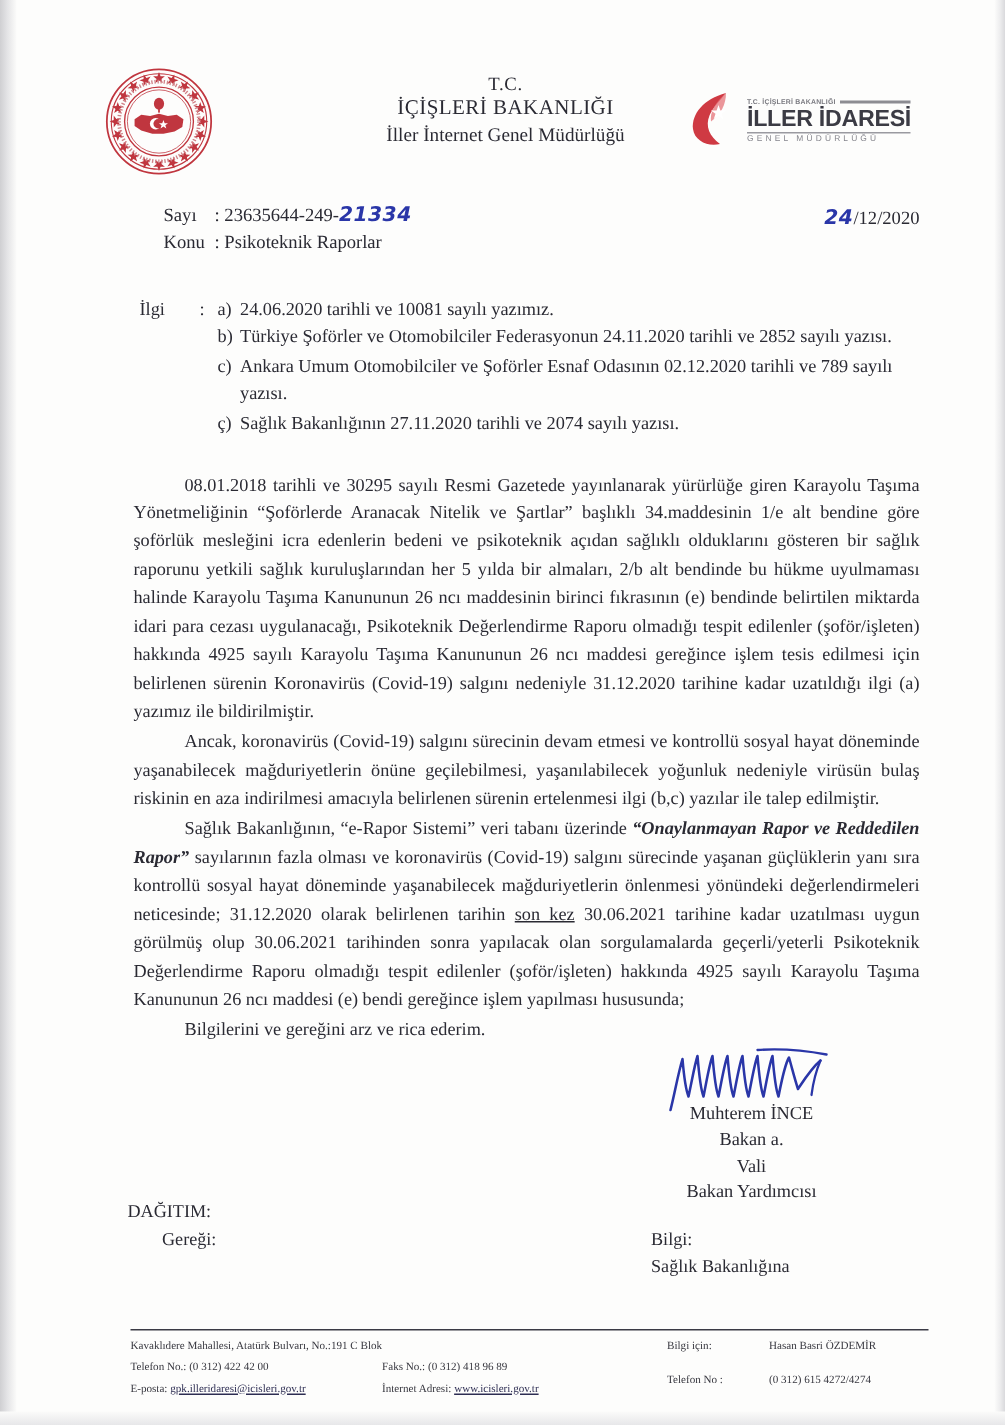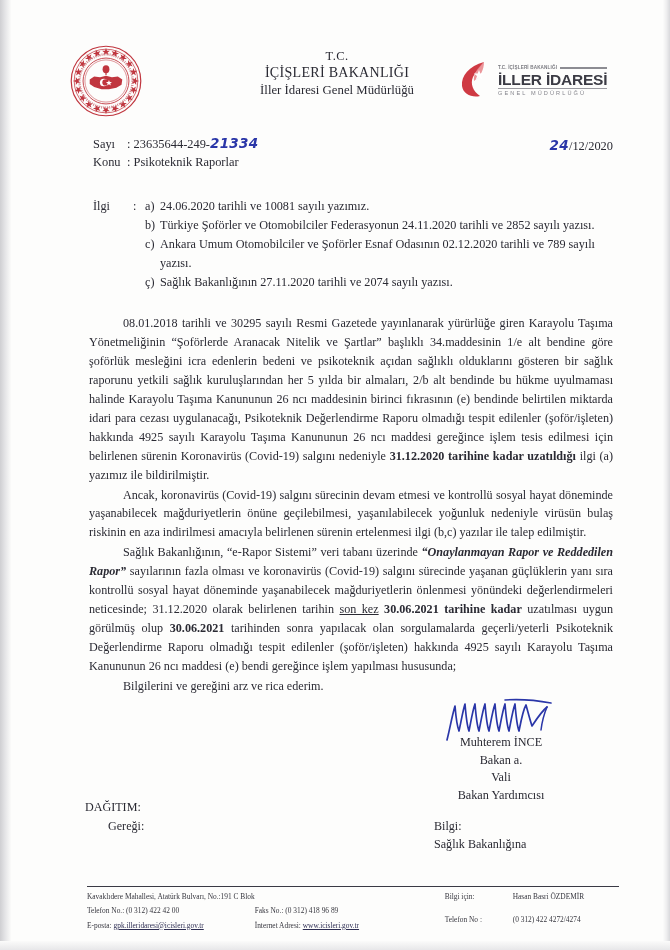--- a/index.html
+++ b/index.html
@@ -90,21 +90,21 @@
   }
 
   
   .meta {
     position: relative;
     margin: 42px 0 0 0;
     padding: 0 52px 0 82px;
     font-size: 12.4px;
     line-height: 1.42;
   }
-  .meta-row { white-space: nowrap; }
+  .meta-row { white-space: nowrap; margin-left: 16px; }
   .meta-label { display: inline-block; width: 34px; }
   .hand {
     font-family: "DejaVu Sans", sans-serif;
     color: #2a36a8;
     font-style: italic;
     font-weight: bold;
     font-size: 13.5px;
     letter-spacing: .3px;
   }
   .meta-date {
@@ -139,21 +139,21 @@
     margin: 22px 0 0 0;
     padding: 0 50px 0 78px;
     font-size: 12.15px;
     line-height: 1.56;
     text-align: justify;
   }
   .body p {
     margin: 0 0 1px 0;
     text-indent: 34px;
   }
-  .body b { font-weight: bold; }
+  .body b { font-weight: normal; }
   .body .bi { font-weight: bold; font-style: italic; }
   .body .bu { font-weight: normal; text-decoration: underline; }
 
   
   .signature {
     position: relative;
     margin-top: 6px;
     height: 92px;
   }
   .sig-scribble {
@@ -265,21 +265,21 @@
 
           <circle cx="47" cy="52" r="5.2" fill="#ffffff"></circle>
           <circle cx="49.2" cy="52" r="4.2" fill="#c0363f"></circle>
           <polygon points="54,48.6 55.1,51.5 58.1,51.5 55.7,53.3 56.6,56.2 54,54.4 51.4,56.2 52.3,53.3 49.9,51.5 52.9,51.5" fill="#ffffff"></polygon>
         </svg>
       </div>
 
       <div class="header-title">
         <div class="l1">T.C.</div>
         <div class="l2">İÇİŞLERİ BAKANLIĞI</div>
-        <div class="l3">İller İdaresi Genel Müdürlüğü</div>
+        <div class="l3">İller İnternet Genel Müdürlüğü</div>
       </div>
 
       <div class="brandmark">
         <div class="flame">
           <svg width="34" height="38" viewBox="0 0 34 38">
             <path d="M25 2 C10 6, 2 16, 3 26 C4 34, 13 38, 21 36 C14 31, 11 24, 14 17 C16 12, 21 7, 25 2 Z" fill="#cf3a43"></path>
             <path d="M25 2 C18 8, 14 15, 15 21 C22 16, 25 9, 25 2 Z" fill="#e4737a" opacity="0.75"></path>
             <polygon points="20,10 21.3,13.6 25.1,13.6 22,15.9 23.2,19.5 20,17.2 16.8,19.5 18,15.9 14.9,13.6 18.7,13.6" fill="#ffffff"></polygon>
           </svg>
         </div>
@@ -401,20 +401,20 @@
           </div>
         </div>
         <div class="f-c3">
           <div class="f-row">
             <span class="f-key">Bilgi için:</span>
               <span class="f-name">Hasan Basri ÖZDEMİR</span>
           </div>
           <div class="f-gap"></div>
           <div class="f-row">
             <span class="f-key">Telefon No :</span>
-              <span class="f-name">(0 312) 422 4272/4274</span>
+              <span class="f-name">(0 312) 615 4272/4274</span>
           </div>
         </div>
       </div>
     </div>
 
   </div>
 </div>
 
 </body></html>

